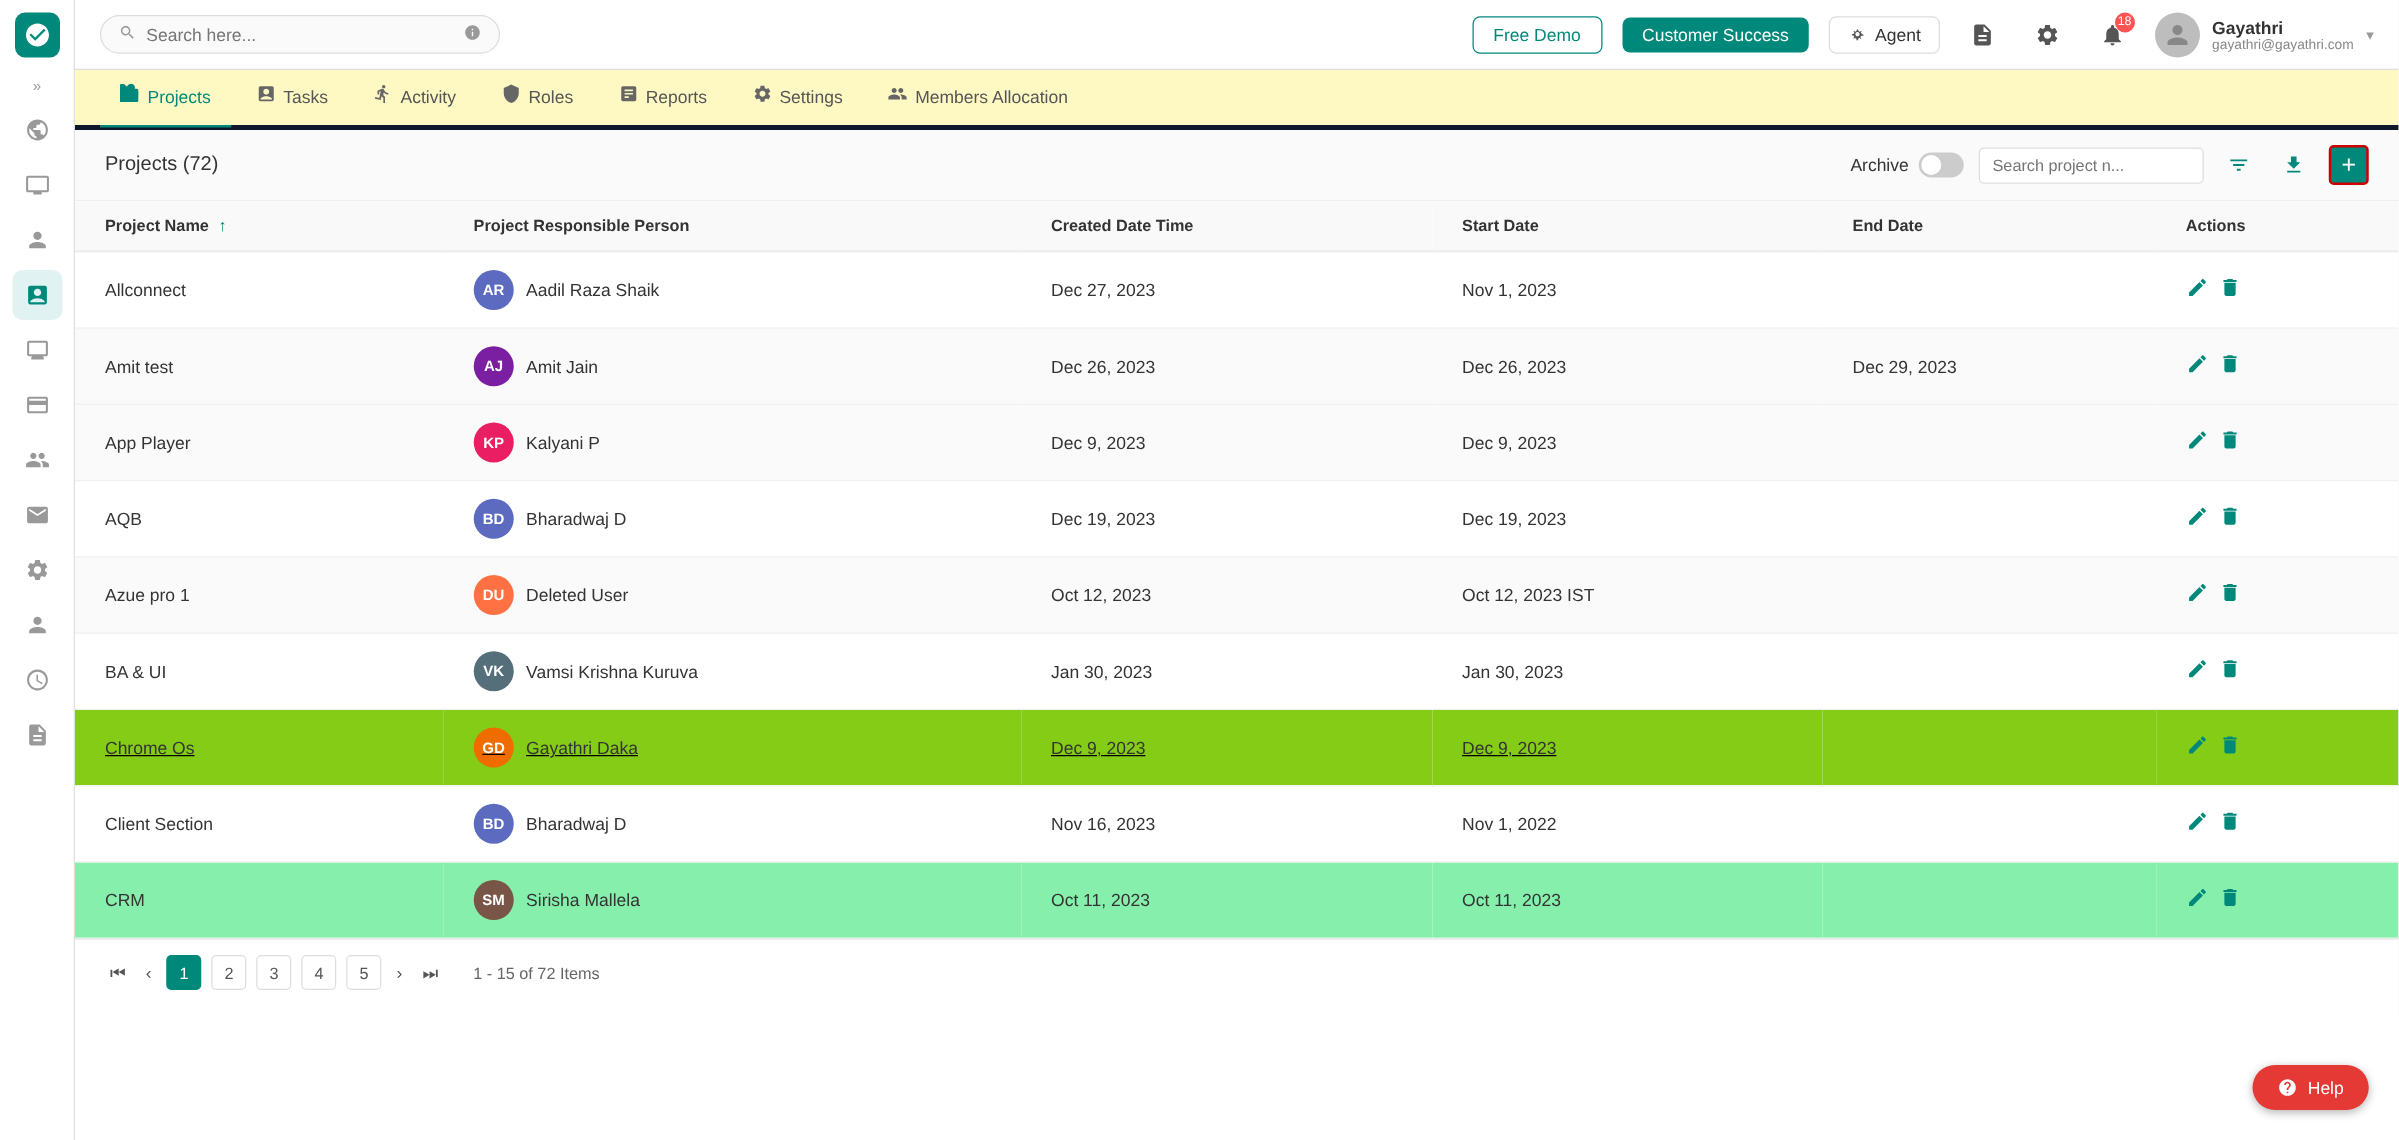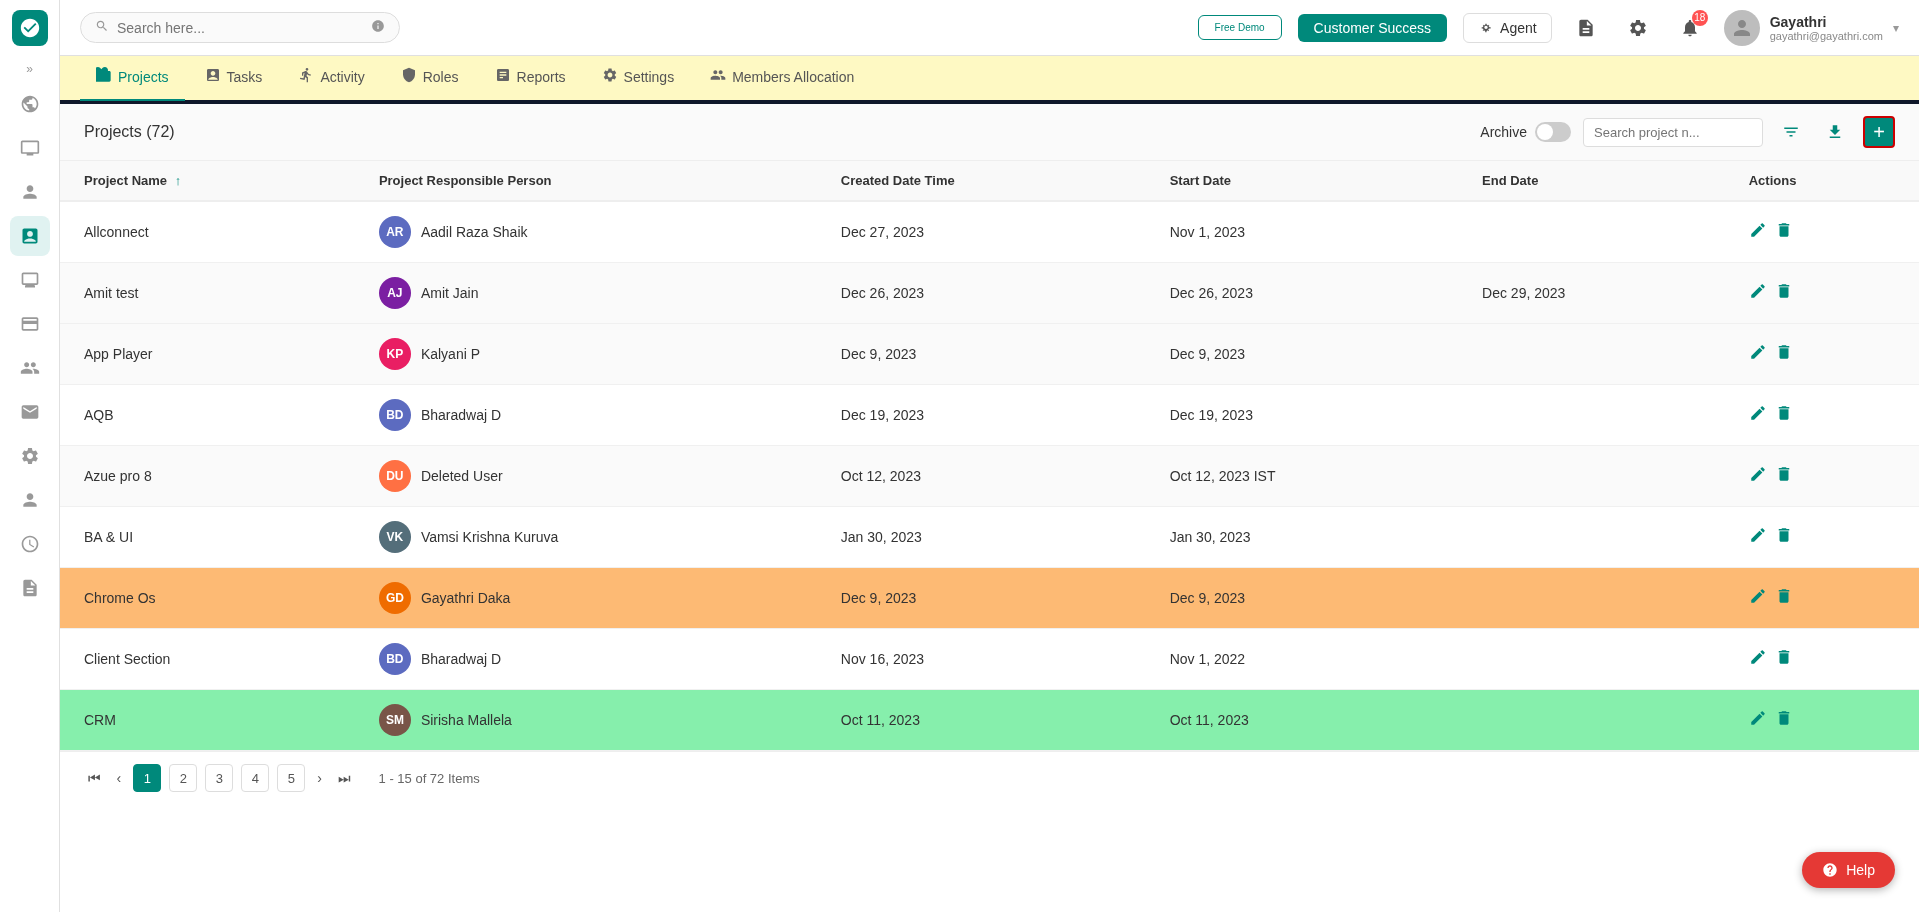--- a/index.html
+++ b/index.html
@@ -15,21 +15,21 @@
     
     .main { flex: 1; display: flex; flex-direction: column; overflow: hidden; }
 
     
     .top-header { background: #fff; border-bottom: 1px solid #e0e0e0; padding: 0 20px; height: 56px; display: flex; align-items: center; gap: 16px; flex-shrink: 0; }
     .search-box { display: flex; align-items: center; gap: 8px; border: 1px solid #ddd; border-radius: 20px; padding: 6px 14px; flex: 1; max-width: 320px; background: #fafafa; }
     .search-box input { border: none; background: transparent; outline: none; font-size: 14px; color: #737373; width: 100%; }
     .search-icon { color: #999; font-size: 14px; }
     .info-icon { color: #999; font-size: 14px; cursor: pointer; }
     .header-spacer { flex: 1; }
-    .btn-free-demo { border: 1px solid #00897b; color: #00897b; background: white; padding: 6px 16px; border-radius: 6px; font-size: 10px; cursor: pointer; }
+    .btn-free-demo { border: 1px solid #00897b; color: #00897b; background: white; padding: 6px 16px; border-radius: 6px; font-size: 14px; cursor: pointer; }
     .btn-customer-success { background: #00897b; color: white; padding: 6px 16px; border-radius: 6px; font-size: 14px; cursor: pointer; border: none; }
     .btn-agent { border: 1px solid #ddd; color: #333; background: white; padding: 6px 14px; border-radius: 6px; font-size: 14px; cursor: pointer; display: flex; align-items: center; gap: 6px; }
     .header-icon-btn { width: 36px; height: 36px; display: flex; align-items: center; justify-content: center; cursor: pointer; color: #555; font-size: 18px; position: relative; }
     .notification-badge { position: absolute; top: 0; right: 0; background: #ff5252; color: white; border-radius: 50%; width: 16px; height: 16px; font-size: 10px; display: flex; align-items: center; justify-content: center; }
     .user-info { display: flex; align-items: center; gap: 10px; cursor: pointer; }
     .user-avatar { width: 36px; height: 36px; border-radius: 50%; background: #bdbdbd; display: flex; align-items: center; justify-content: center; color: white; font-size: 14px; overflow: hidden; }
     .user-details { display: flex; flex-direction: column; }
     .user-name { font-size: 14px; font-weight: 600; color: #333; }
     .user-email { font-size: 11px; color: #888; }
     .dropdown-arrow { color: #999; font-size: 12px; }
@@ -403,21 +403,21 @@
         </span>
         <span class="action-icon">
           <svg width="18" height="18" viewBox="0 0 24 24" fill="#00897b">
                       <path d="M6 19c0 1.1.9 2 2 2h8c1.1 0 2-.9 2-2V7H6v12zM19 4h-3.5l-1-1h-5l-1 1H5v2h14V4z"></path>
                     </svg>
         </span>
       </div>
     </td>
   </tr>
             <tr style="background: rgb(250, 250, 250);">
-    <td>Azue pro 8</td>
+    <td>Azue pro 1</td>
     <td>
       <div class="person-cell">
         <div class="person-avatar" style="background:#ff7043">DU</div>
         <span>Deleted User</span>
       </div>
     </td>
     <td>Oct 12, 2023</td>
     <td>Oct 12, 2023 IST</td>
     <td></td>
     <td>
@@ -454,21 +454,21 @@
                     </svg>
         </span>
         <span class="action-icon">
           <svg width="18" height="18" viewBox="0 0 24 24" fill="#00897b">
                       <path d="M6 19c0 1.1.9 2 2 2h8c1.1 0 2-.9 2-2V7H6v12zM19 4h-3.5l-1-1h-5l-1 1H5v2h14V4z"></path>
                     </svg>
         </span>
       </div>
     </td>
   </tr>
-            <tr style="background: #fdba74;">
+            <tr style="background: #84cc16; text-decoration: underline;">
     <td>Chrome Os</td>
     <td>
       <div class="person-cell">
         <div class="person-avatar" style="background:#ef6c00">GD</div>
         <span>Gayathri Daka</span>
       </div>
     </td>
     <td>Dec 9, 2023</td>
     <td>Dec 9, 2023</td>
     <td></td>

